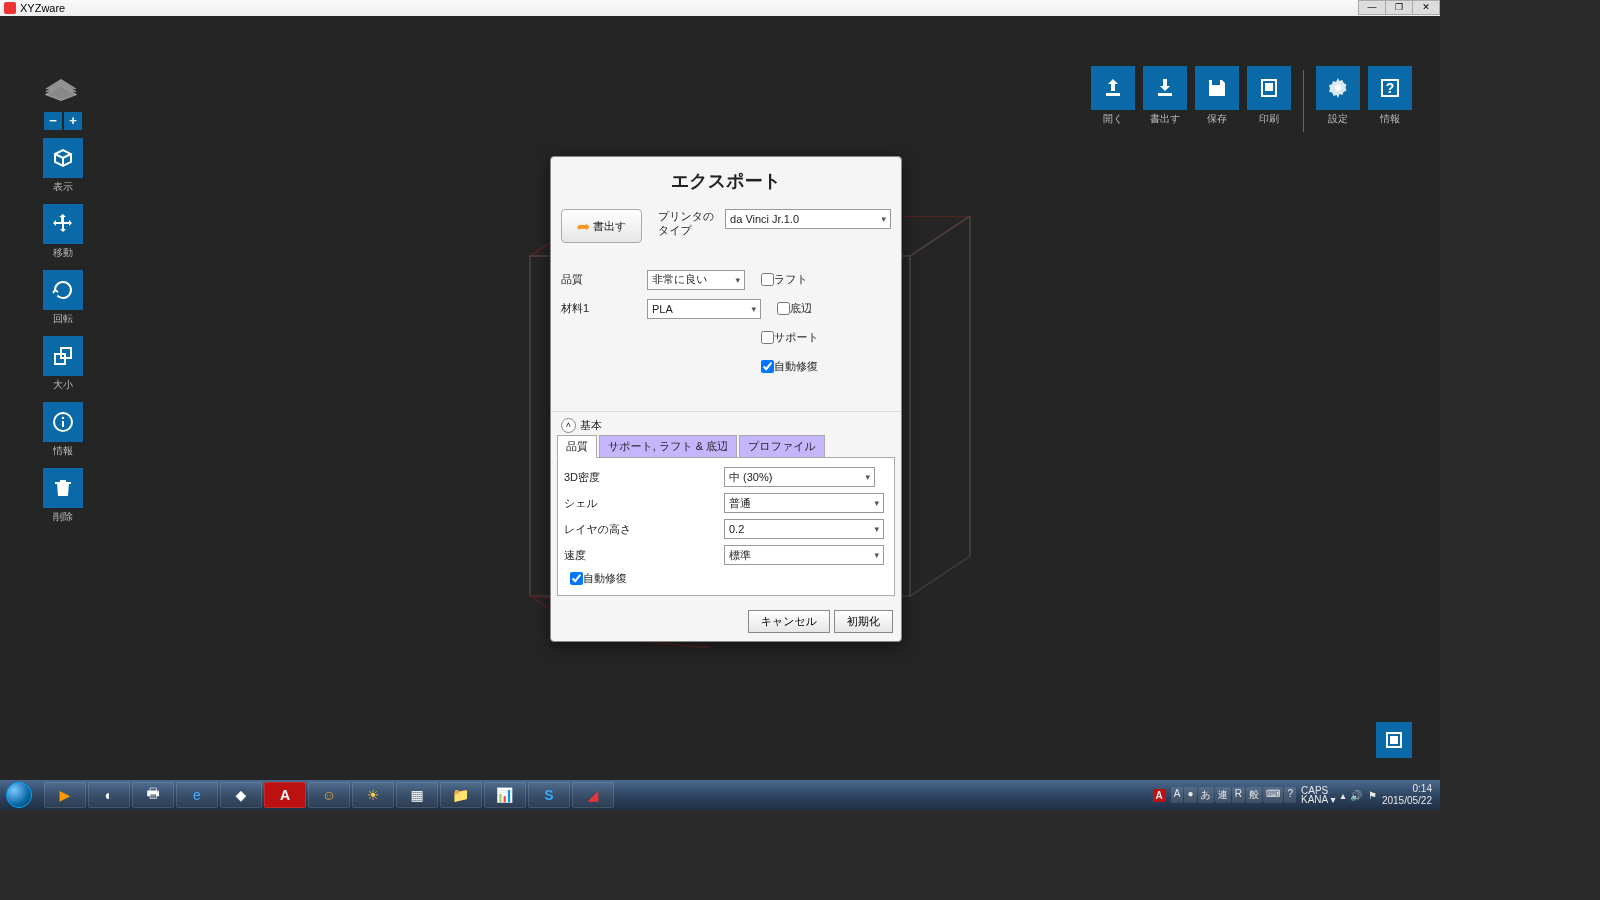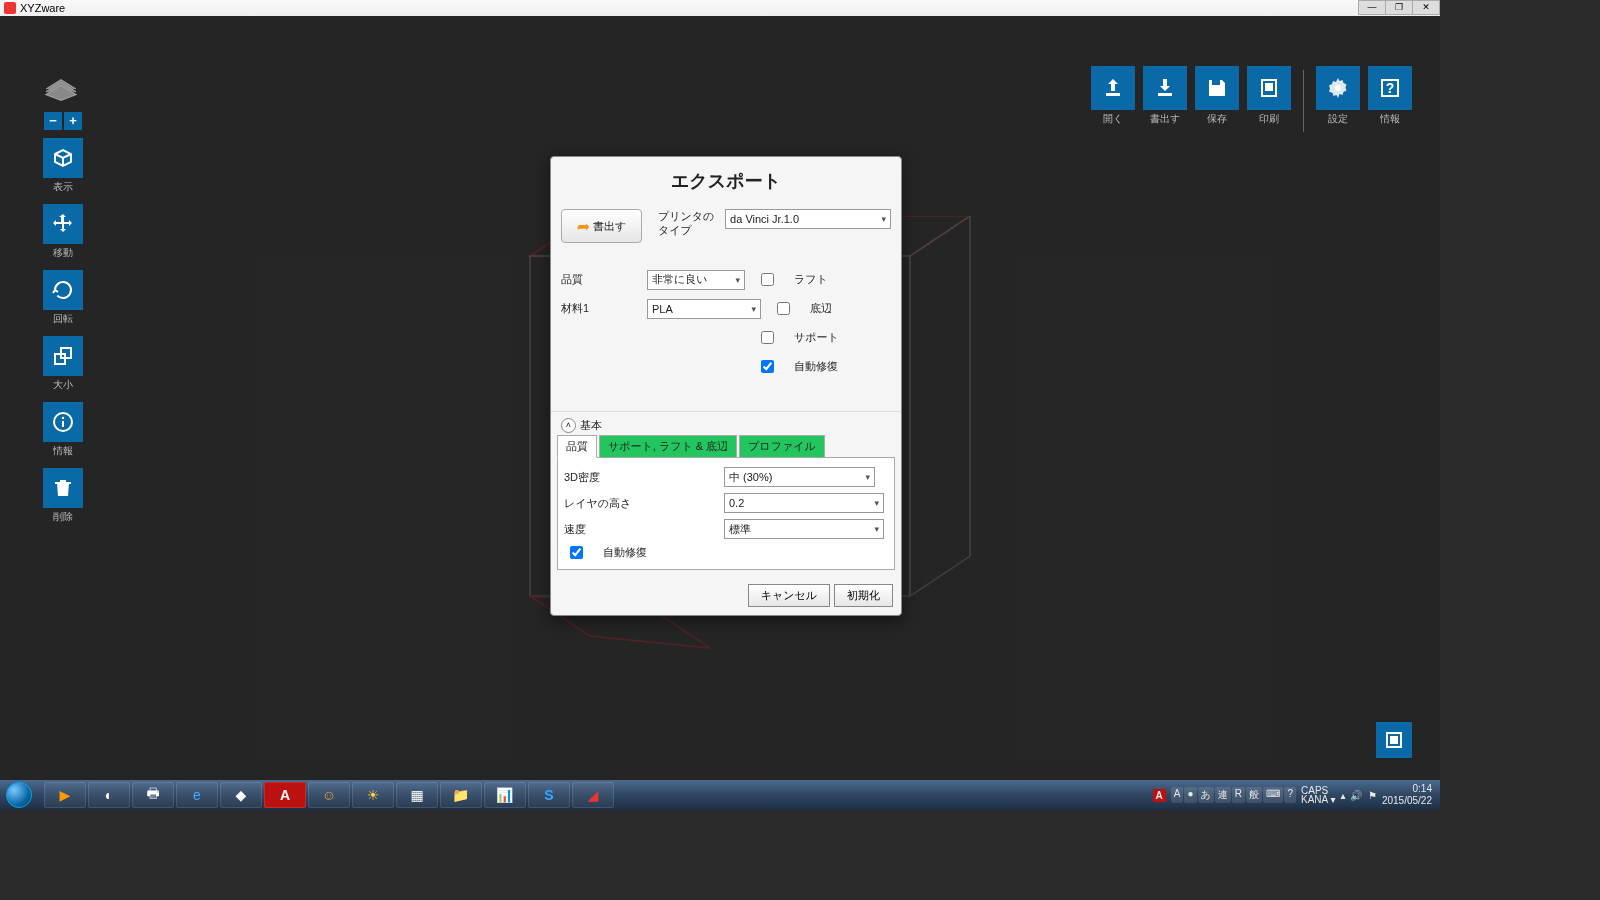--- a/index.html
+++ b/index.html
@@ -39,26 +39,26 @@
 .dlg .sect { padding: 4px 10px; display: flex; align-items: flex-start; gap: 8px; }
 .expbtn { width: 82px; height: 34px; background: linear-gradient(#fff,#e6e6e6); border: 1px solid #aaa; border-radius: 4px; display: flex; align-items: center; justify-content: center; gap: 3px; cursor: pointer; font-size: 11px; margin-right: 8px; }
 .exparrow { color: #f7931e; font-size: 16px; }
 .lbl { width: 60px; font-size: 11px; line-height: 14px; }
 .lbl2 { width: 78px; font-size: 11px; }
 select, .sel { font-size: 11px; border: 1px solid #999; background: #fff; height: 20px; padding: 0 4px; }
 .sel { display: inline-flex; align-items: center; justify-content: space-between; text-align: right; }
 .sel::after { content: "▾"; color: #555; font-size: 9px; margin-left: 6px; }
 .row { display: flex; align-items: center; padding: 4px 10px; gap: 8px; }
 .chkcol { margin-left: 8px; }
-.chkrow { display: flex; align-items: center; gap: 20px; font-size: 11px; padding: 3px 0; }
+.chkrow { display: flex; align-items: center; gap: 0; font-size: 11px; padding: 3px 0; }
 .chkrow input { width: 13px; height: 13px; }
 .collapse { display: flex; align-items: center; gap: 4px; padding: 6px 10px 2px; font-size: 11px; margin-top: 30px; border-top: 1px solid #ddd; }
 .collapse .cbtn { width: 15px; height: 15px; border: 1px solid #888; border-radius: 50%; text-align: center; line-height: 12px; font-size: 9px; cursor: pointer; background: #fff; }
 .tabs { display: flex; padding: 0 6px; gap: 2px; }
-.tab { border: 1px solid #aaa; padding: 3px 8px; font-size: 11px; background: #22c55e; cursor: pointer; }
+.tab { border: 1px solid #aaa; padding: 3px 8px; font-size: 11px; background: #c4b5fd; cursor: pointer; }
 .tab.active { background: #fff; border-bottom: 1px solid #fff; position: relative; z-index: 2; }
 .tpanel { border: 1px solid #aaa; margin: -1px 6px 6px; padding: 6px; background: #fff; }
 .tprow { display: flex; align-items: center; padding: 3px 0; }
 .tprow .lbl2 { width: 160px; }
 .dlg .foot { display: flex; justify-content: flex-end; gap: 4px; padding: 8px; }
 .dlg .foot button { font-size: 11px; padding: 3px 12px; background: linear-gradient(#fff,#e6e6e6); border: 1px solid #888; border-radius: 0; cursor: pointer; }
 
 
 .minipan { position: absolute; right: 28px; bottom: 22px; width: 36px; height: 36px; background: #0a6aa7; display: flex; align-items: center; justify-content: center; cursor: pointer; }
 
@@ -283,20 +283,26 @@
       <div class="tab">プロファイル</div>
     </div>
     <div class="tpanel">
       <div class="tprow">
           <div class="lbl2">3D密度</div>
           <div class="sel" style="width:151px">
             <span>中 (30%)</span>
           </div>
         </div>
       <div class="tprow">
+          <div class="lbl2">シェル</div>
+          <div class="sel" style="width:160px">
+            <span>普通</span>
+          </div>
+        </div>
+      <div class="tprow">
           <div class="lbl2">レイヤの高さ</div>
           <div class="sel" style="width:160px">
             <span>0.2</span>
           </div>
         </div>
       <div class="tprow">
           <div class="lbl2">速度</div>
           <div class="sel" style="width:160px">
             <span>標準</span>
           </div>

